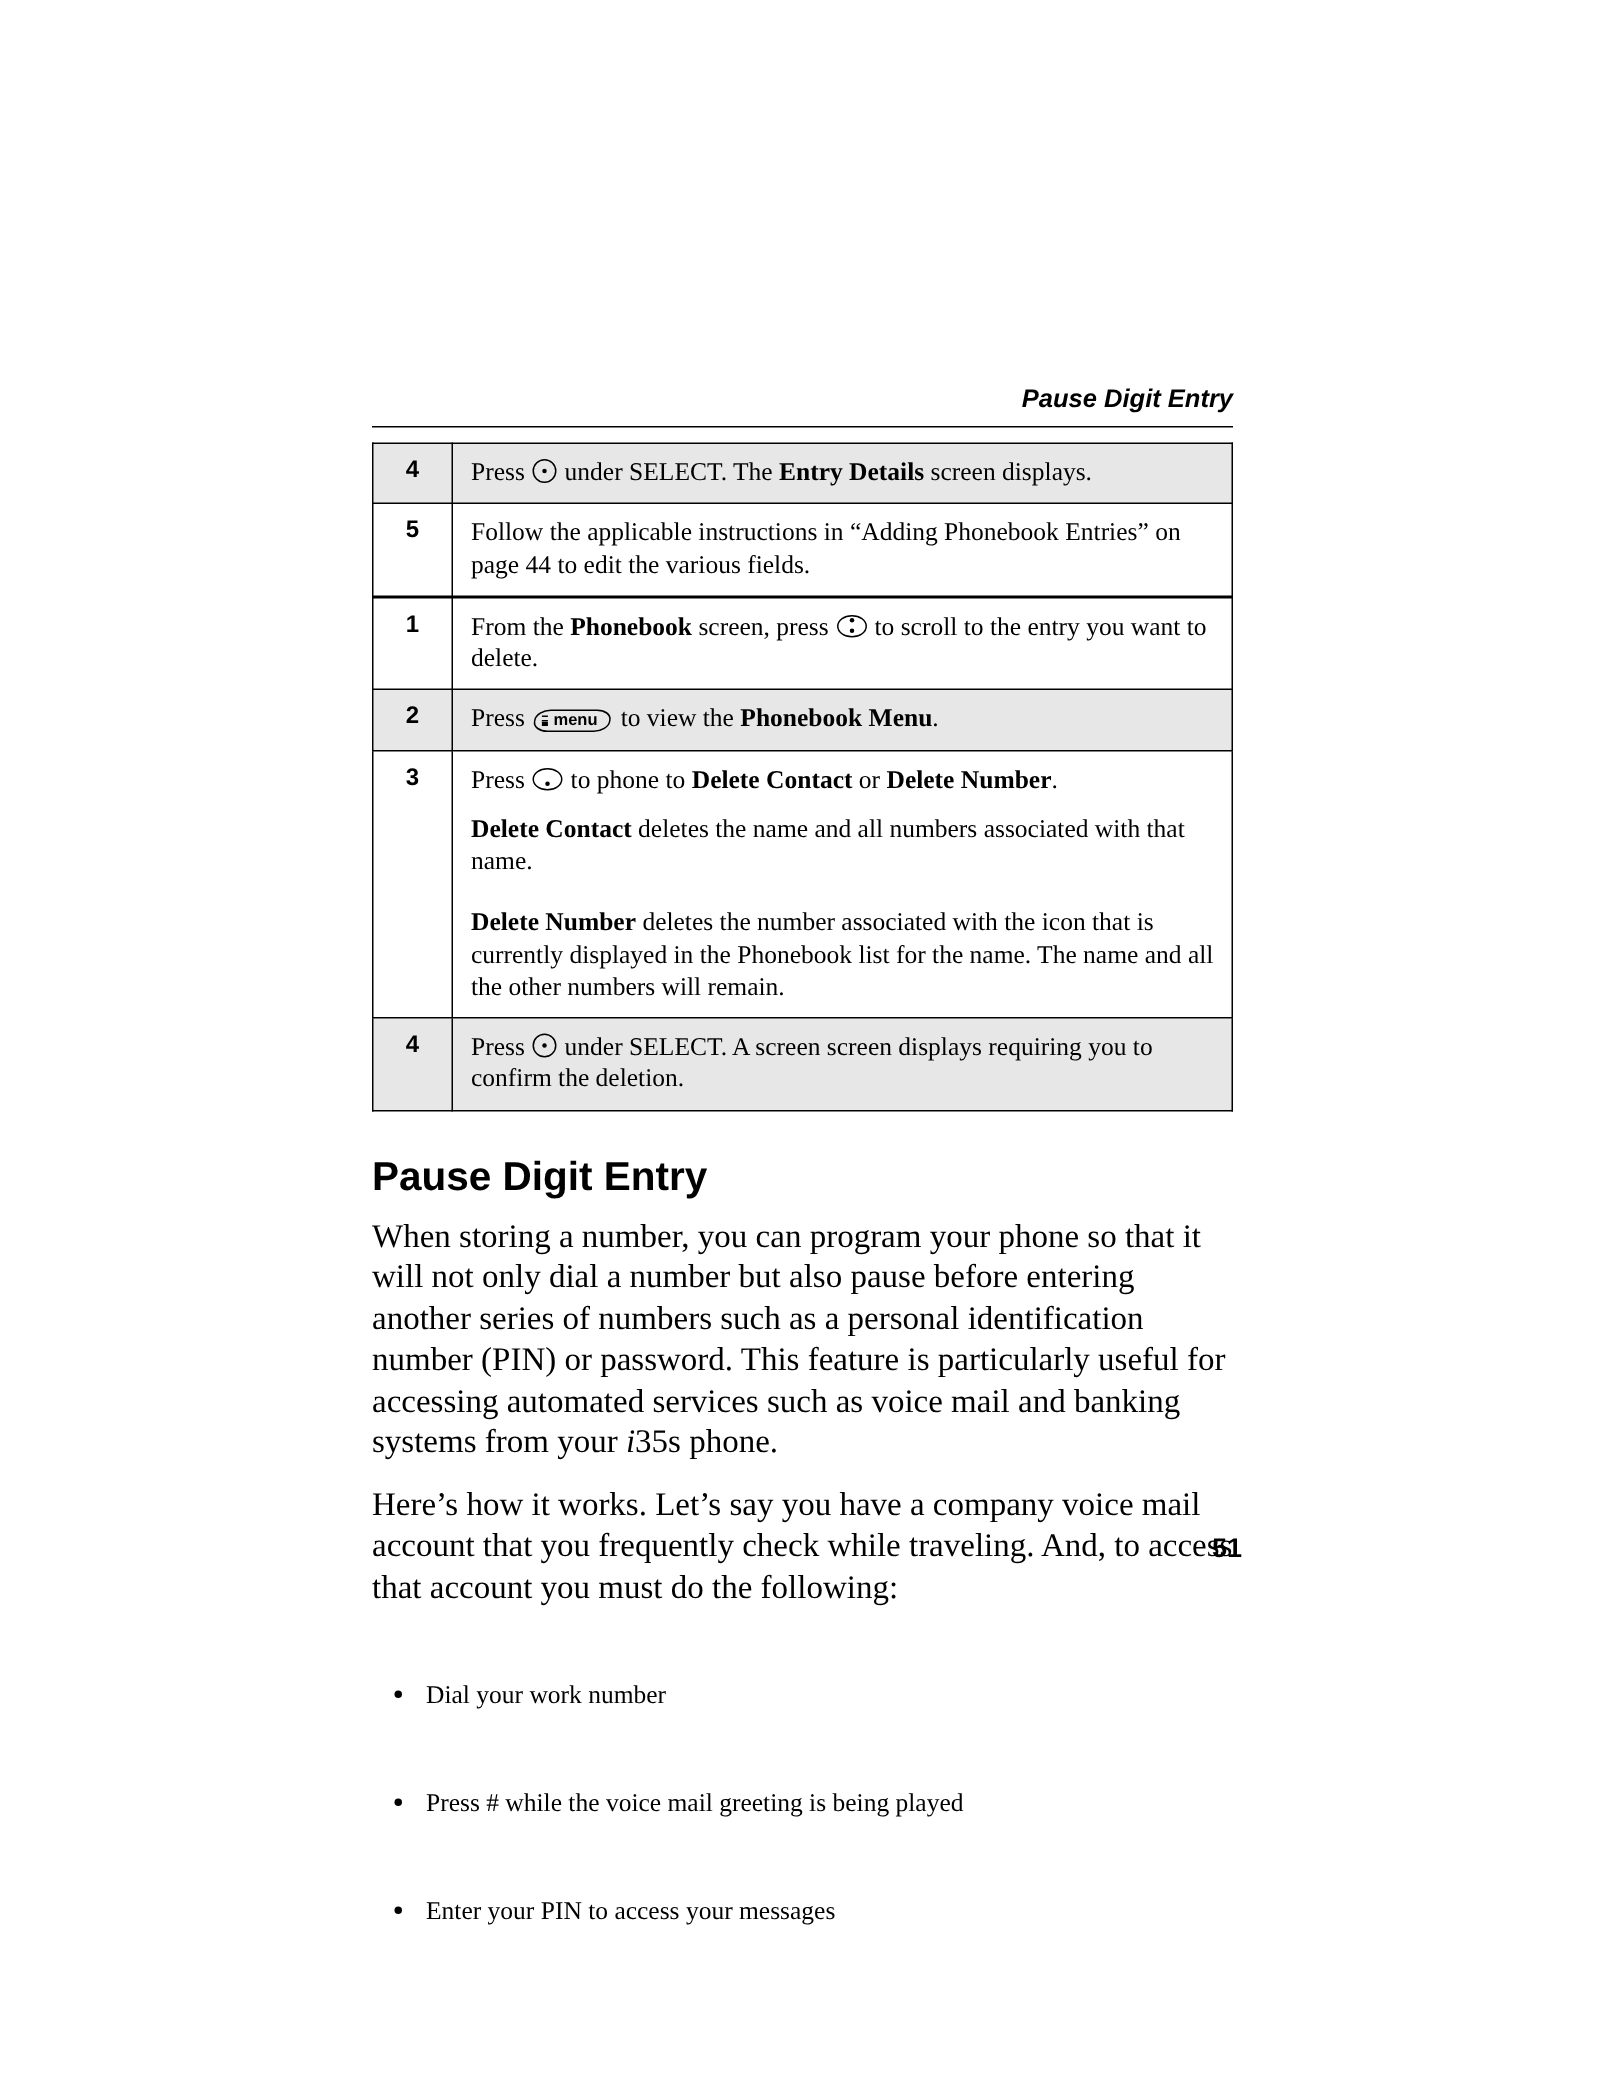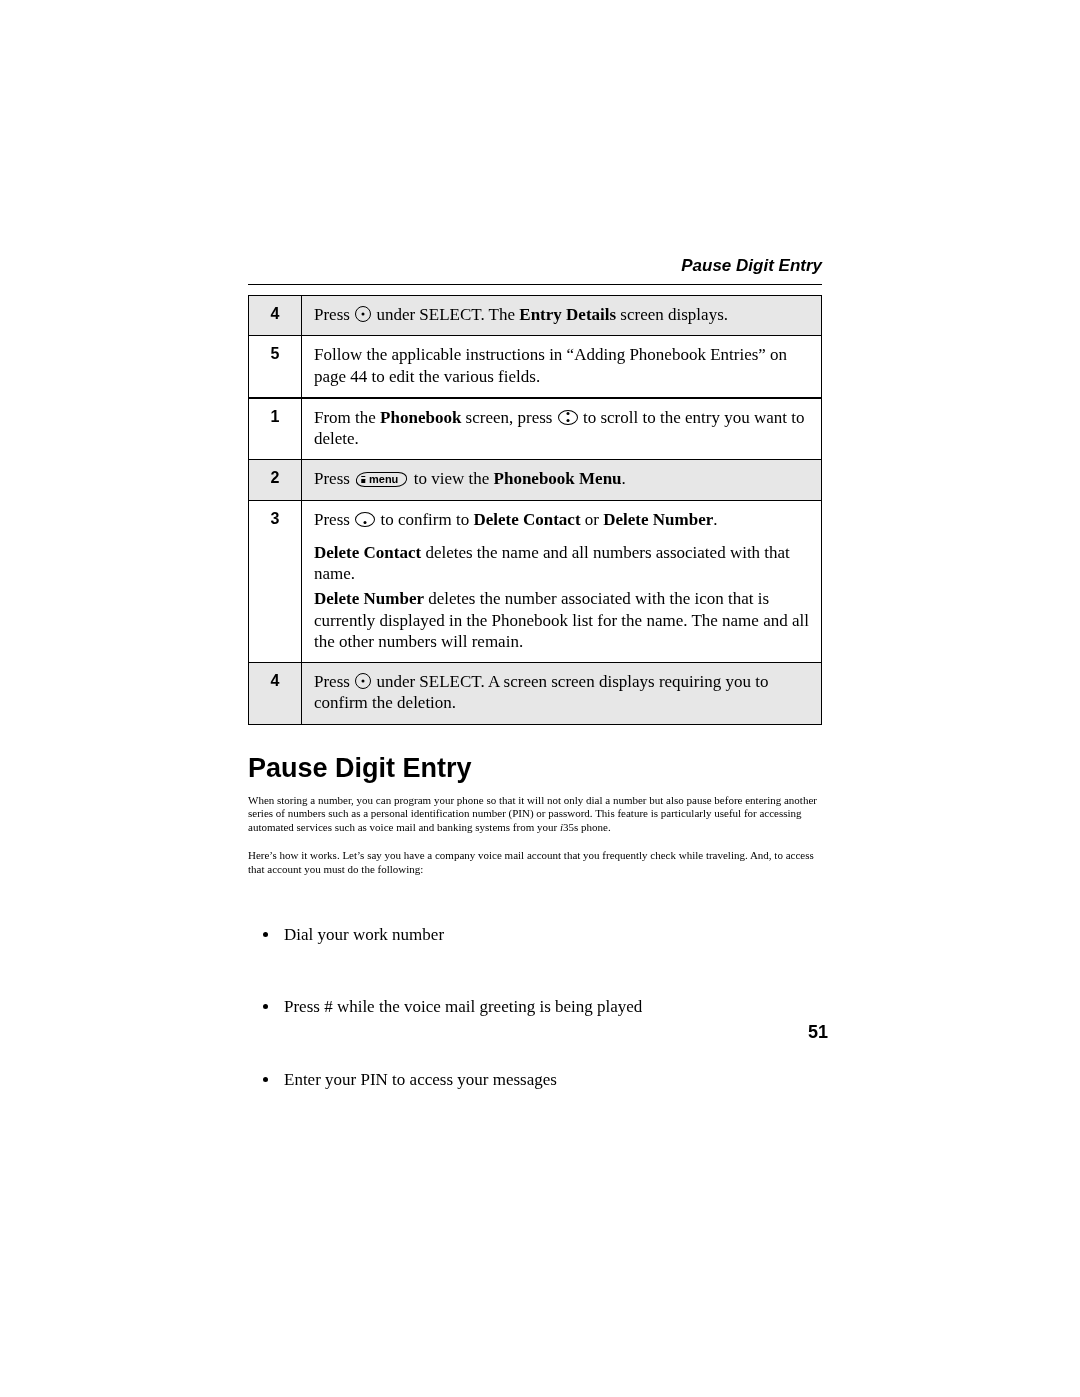--- a/index.html
+++ b/index.html
@@ -55,21 +55,21 @@
     font-size: 19px;
     margin: 30px 0 18px 0;
   }
   .h1 {
     font-family: Arial, Helvetica, sans-serif;
     font-weight: bold;
     font-size: 27px;
     margin: 28px 0 10px 0;
   }
   p.body {
-    font-size: 11px;
+    font-size: 22px;
     line-height: 1.25;
     margin: 0 0 14px 0;
   }
   ul.body {
     font-size: 17px;
     line-height: 1.6;
     margin: 0 0 14px 14px;
     padding-left: 18px;
   }
   ul.body li { padding-left: 4px; margin-top: 45px; }
@@ -190,23 +190,23 @@
     <tr class="shaded">
       <td class="num">2</td>
       <td>
         <span>Press </span><span class="key-menu"><span>menu</span></span><span> to view the </span><b>Phonebook Menu</b><span>.</span>
       </td>
     </tr>
     <tr>
       <td class="num">3</td>
       <td>
         <div style="margin-bottom:12px;">
-          <span>Press </span><span class="key-ellipse down"></span><span> to confirm to </span><b>Delete Contact</b><span> or </span><b>Delete Number</b><span>.</span>
+          <span>Press </span><span class="key-ellipse down"></span><span> to phone to </span><b>Delete Contact</b><span> or </span><b>Delete Number</b><span>.</span>
         </div>
-        <div style="margin-bottom:4px;">
+        <div style="margin-bottom:20px;">
           <b>Delete Contact</b><span> deletes the name and all numbers associated with that name.</span>
         </div>
         <div>
           <b>Delete Number</b><span> deletes the number associated with the icon that is currently displayed in the Phonebook list for the name. The name and all the other numbers will remain.</span>
         </div>
       </td>
     </tr>
     <tr class="shaded">
       <td class="num">4</td>
       <td>

